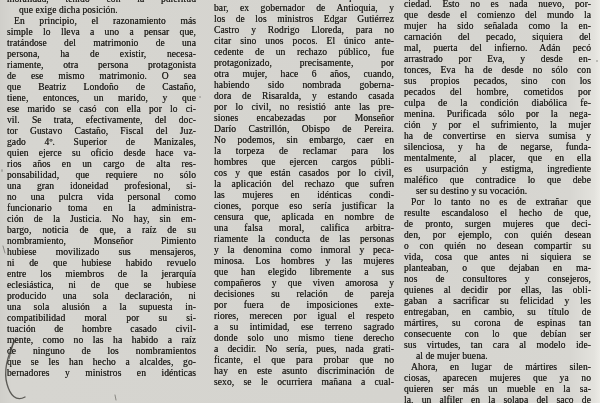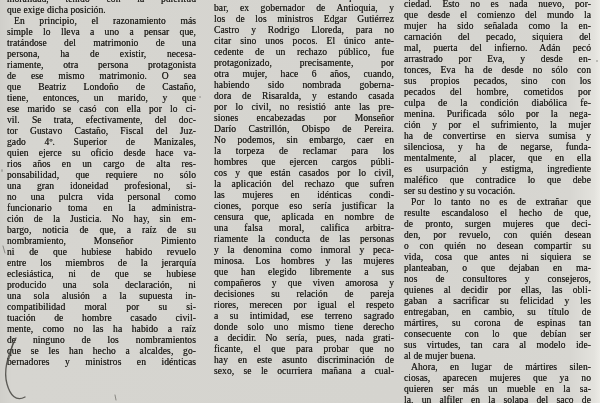--- a/index.html
+++ b/index.html
@@ -22,21 +22,21 @@
     height:11px;
     line-height:11px;
     font-size:9.6px;
     letter-spacing:0.05px;
     text-align:justify;
     text-align-last:justify;
     overflow:hidden;
     white-space:normal;
     text-shadow:0 0 0.55px rgba(35,34,30,0.85);
   }
-  .line.para-end{text-align-last:left;}
+  .line.para-end{text-align-last:left;margin-left:12px;}
   .line.indent{text-indent:7px;}
   .margin-mark{
     position:absolute;left:0;top:0;
     width:600px;height:403px;
     pointer-events:none;
   }
   .speck{
     position:absolute;
     background:#7e7d78;
     border-radius:50%;
@@ -65,20 +65,21 @@
       <div class="line">gado 4º. Superior de Manizales,</div>
       <div class="line">quien ejerce su oficio desde hace va-</div>
       <div class="line">rios años en un cargo de alta res-</div>
       <div class="line">ponsabilidad, que requiere no sólo</div>
       <div class="line">una gran idoneidad profesional, si-</div>
       <div class="line">no una pulcra vida personal como</div>
       <div class="line">funcionario toma en la administra-</div>
       <div class="line">ción de la Justicia. No hay, sin em-</div>
       <div class="line">bargo, noticia de que, a raíz de su</div>
       <div class="line">nombramiento, Monseñor Pimiento</div>
+      <div class="line">hubiese movilizado sus mensajeros,</div>
       <div class="line">ni de que hubiese habido revuelo</div>
       <div class="line">entre los miembros de la jerarquía</div>
       <div class="line">eclesiástica, ni de que se hubiese</div>
       <div class="line">producido una sola declaración, ni</div>
       <div class="line">una sola alusión a la supuesta in-</div>
       <div class="line">compatibilidad moral por su si-</div>
       <div class="line">tuación de hombre casado civil-</div>
       <div class="line">mente, como no las ha habido a raíz</div>
       <div class="line">de ninguno de los nombramientos</div>
       <div class="line">que se les han hecho a alcaldes, go-</div>
@@ -107,20 +108,21 @@
       <div class="line">las mujeres en idénticas condi-</div>
       <div class="line">ciones, porque eso sería justificar la</div>
       <div class="line">censura que, aplicada en nombre de</div>
       <div class="line">una falsa moral, califica arbitra-</div>
       <div class="line">riamente la conducta de las personas</div>
       <div class="line">y la denomina como inmoral y peca-</div>
       <div class="line">minosa. Los hombres y las mujeres</div>
       <div class="line">que han elegido libremente a sus</div>
       <div class="line">compañeros y que viven amorosa y</div>
       <div class="line">decisiones su relación de pareja</div>
+      <div class="line">por fuera de imposiciones exte-</div>
       <div class="line">riores, merecen por igual el respeto</div>
       <div class="line">a su intimidad, ese terreno sagrado</div>
       <div class="line">donde solo uno mismo tiene derecho</div>
       <div class="line">a decidir. No sería, pues, nada grati-</div>
       <div class="line">ficante, el que para probar que no</div>
       <div class="line">hay en este asunto discriminación de</div>
       <div class="line">sexo, se le ocurriera mañana a cual-</div>
     </div>
 
   <div class="col col-right">
@@ -138,21 +140,21 @@
       <div class="line">ción y por el sufrimiento, la mujer</div>
       <div class="line">ha de convertirse en sierva sumisa y</div>
       <div class="line">silenciosa, y ha de negarse, funda-</div>
       <div class="line">mentalmente, al placer, que en ella</div>
       <div class="line">es usurpación y estigma, ingrediente</div>
       <div class="line">maléfico que contradice lo que debe</div>
       <div class="line para-end">ser su destino y su vocación.</div>
       <div class="line indent">Por lo tanto no es de extrañar que</div>
       <div class="line">resulte escandaloso el hecho de que,</div>
       <div class="line">de pronto, surgen mujeres que deci-</div>
-      <div class="line">den, por revuelo, con quién desean</div>
+      <div class="line">den, por ejemplo, con quién desean</div>
       <div class="line">o con quién no desean compartir su</div>
       <div class="line">vida, cosa que antes ni siquiera se</div>
       <div class="line">planteaban, o que dejaban en ma-</div>
       <div class="line">nos de consultores y consejeros,</div>
       <div class="line">quienes al decidir por ellas, las obli-</div>
       <div class="line">gaban a sacrificar su felicidad y les</div>
       <div class="line">entregaban, en cambio, su título de</div>
       <div class="line">mártires, su corona de espinas tan</div>
       <div class="line">consecuente con lo que debían ser</div>
       <div class="line">sus virtudes, tan cara al modelo ide-</div>

